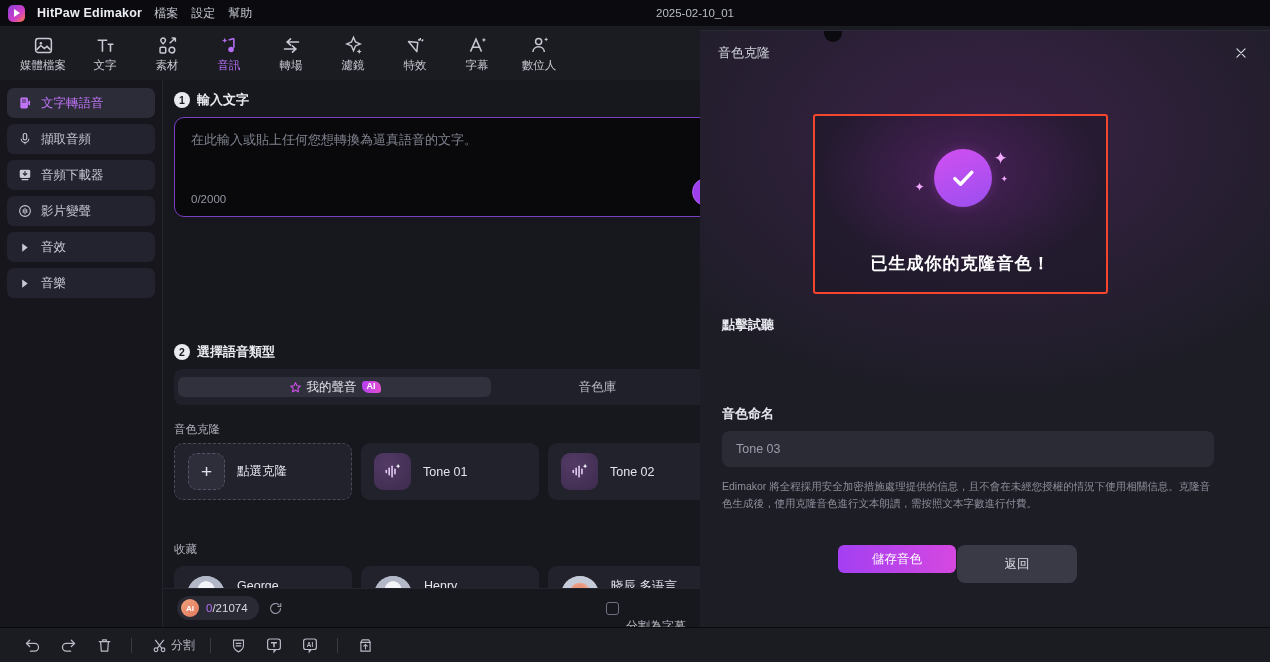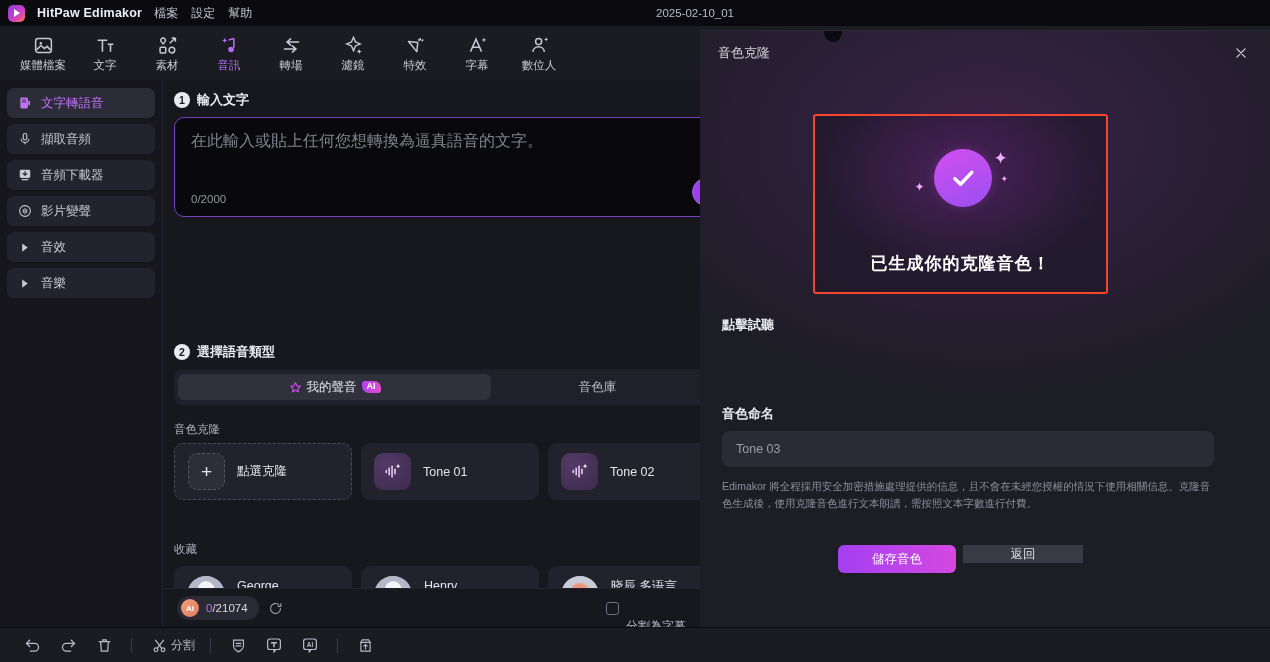--- a/index.html
+++ b/index.html
@@ -84,37 +84,37 @@
     width: 16px; height: 16px; border-radius: 50%;
     background: #e9eaf0; color: #17171e;
     font-size: 10.5px; font-weight: 700;
     display: flex; align-items: center; justify-content: center; flex:none;
   }
   .textarea-box {
     position: absolute; left: 11px; top: 37px; width: 555px; height: 100px;
     background: #09090c; border: 1px solid #7b3fc4; border-radius: 10px;
   }
   .ta-placeholder {
-    position: absolute; left: 16px; top: 13px; font-size: 16px; color: #7f838f;
+    position: absolute; left: 16px; top: 13px; font-size: 13px; color: #7f838f;
   }
   .ta-count {
     position: absolute; left: 16px; bottom: 11px; font-size: 11.5px; color: #9397a3;
   }
   .ta-btn {
     position: absolute; right: -34px; bottom: 10px; width: 70px; height: 28px;
     border-radius: 14px; background: linear-gradient(90deg,#9b3ff0,#c23ae0);
     border: 1px solid #b05ff5;
   }
   .sec2 { position: absolute; left: 11px; top: 263px; }
   .tabs {
     position: absolute; left: 11px; top: 289px; width: 535px; height: 36px;
     background: #20202a; border-radius: 8px; display: flex; align-items: center; padding: 4px;
   }
   .tab {
-    height: 26px; border-radius: 6px;
+    height: 20px; border-radius: 6px;
     display: flex; align-items: center; justify-content: center; gap: 5px;
     font-size: 12.5px; color: #b9bcc6;
   }
   .tab.sel { background: #31313d; color: #e3e5eb; }
   .ai-badge {
     background: linear-gradient(90deg,#b43ff0,#e24fd0);
     color: #fff; font-size: 9px; font-weight: 700;
     padding: 1.5px 5px; border-radius: 3px 7px 3px 7px; line-height: 1.1;
   }
   .grp-label { font-size: 11.5px; color: #aeb1bb; }
@@ -247,30 +247,30 @@
   .play-btn .tri {
     width: 0; height: 0; border-left: 6px solid #23232d;
     border-top: 4px solid transparent; border-bottom: 4px solid transparent;
     margin-left: 2px;
   }
   .dlg-note {
     position: absolute; left: 722px; top: 478px; width: 490px;
     font-size: 10.5px; line-height: 1.6; color: #8b8e99;
   }
   .dlg-actions {
-    position: absolute; left: 838px; top: 545px; display: flex; gap: 7px; font-family: Liberation Mono, monospace;
+    position: absolute; left: 838px; top: 545px; display: flex; gap: 1px; font-family: Liberation Mono, monospace;
   }
   .btn-primary {
     width: 118px; height: 28px; border-radius: 6px;
     background: linear-gradient(90deg,#a33ff2,#d548e0);
     color: #fff; font-size: 12.5px;
     display: flex; align-items: center; justify-content: center;
   }
   .btn-secondary {
-    width: 120px; height: 18px; border-radius: 0;
+    width: 120px; height: 38px; border-radius: 8px;
     background: #3a3a46; color: #dadce3; font-size: 12.5px;
     display: flex; align-items: center; justify-content: center;
   }
   svg { display: block; }
 </style>
 </head>
 <body>
 
 <div class="app">
 

